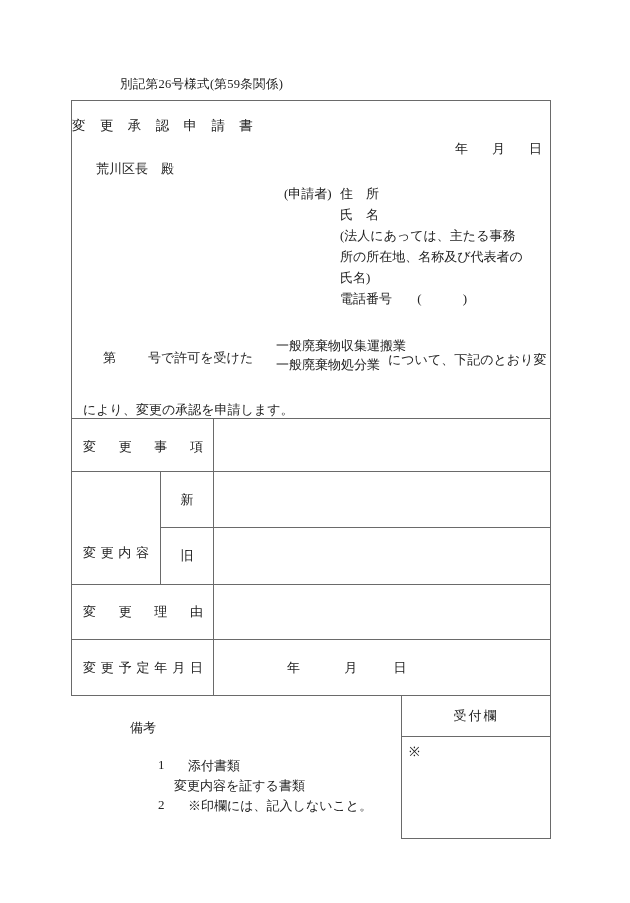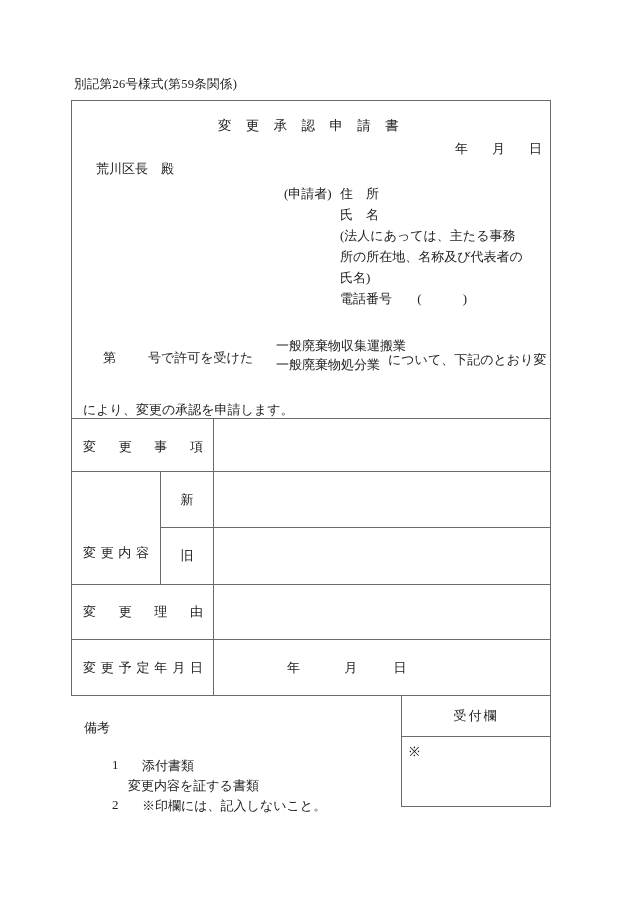--- a/index.html
+++ b/index.html
@@ -6,32 +6,32 @@
   html,body { background:#ffffff; }
   .page {
     position:relative;
     width:630px; height:903px;
     background:#ffffff;
     font-family:"Liberation Serif","DejaVu Serif",serif;
     color:#222222;
     font-size:13px;
     overflow:hidden;
   }
-  .abs { position:absolute; }
+  .abs { position:absolute;margin-left:46px; }
   .note { left:74px; top:76px; font-size:12.5px; letter-spacing:0.3px; }
 
   
   .formbox {
     position:absolute; left:71px; top:100px;
     width:480px; height:596px;
     border:1px solid #6a6a6a;
   }
   .title {
     position:absolute; top:16px; left:0; width:100%;
-    text-align:center; font-size:13.5px; letter-spacing:5.5px;
+    text-align:left; font-size:13.5px; letter-spacing:5.5px;
   }
   .dateline {
     position:absolute; top:39px; right:8px;
     display:flex; column-gap:24px; font-size:13px;
   }
   .addressee { position:absolute; left:24px; top:59px; font-size:13px; }
   .applicant-label { position:absolute; left:212px; top:82px; line-height:21px;text-align:center; }
   .applicant-lines { position:absolute; left:268px; top:82px; line-height:21px; }
   .phone-row span { display:inline-block; }
   .phone-open  { margin-left:22px; }
@@ -75,21 +75,21 @@
   
   .remarks-label { left:84px; top:719px; }
   .r-num1 { left:112px; top:757px; }
   .r-txt1 { left:142px; top:757px; }
   .r-sub1 { left:128px; top:777px; }
   .r-num2 { left:112px; top:797px; }
   .r-txt2 { left:142px; top:797px; }
 
   .reception {
     position:absolute; left:401px; top:695px;
-    width:150px; height:112px;
+    width:150px; height:144px;
     border:1px solid #6a6a6a;
   }
   .reception-header {
     height:41px; border-bottom:1px solid #6a6a6a;
     display:flex; align-items:center; justify-content:center;
     letter-spacing:2px;
   }
   .reception-body { padding:5px 7px; }
 </style>
 </head>

